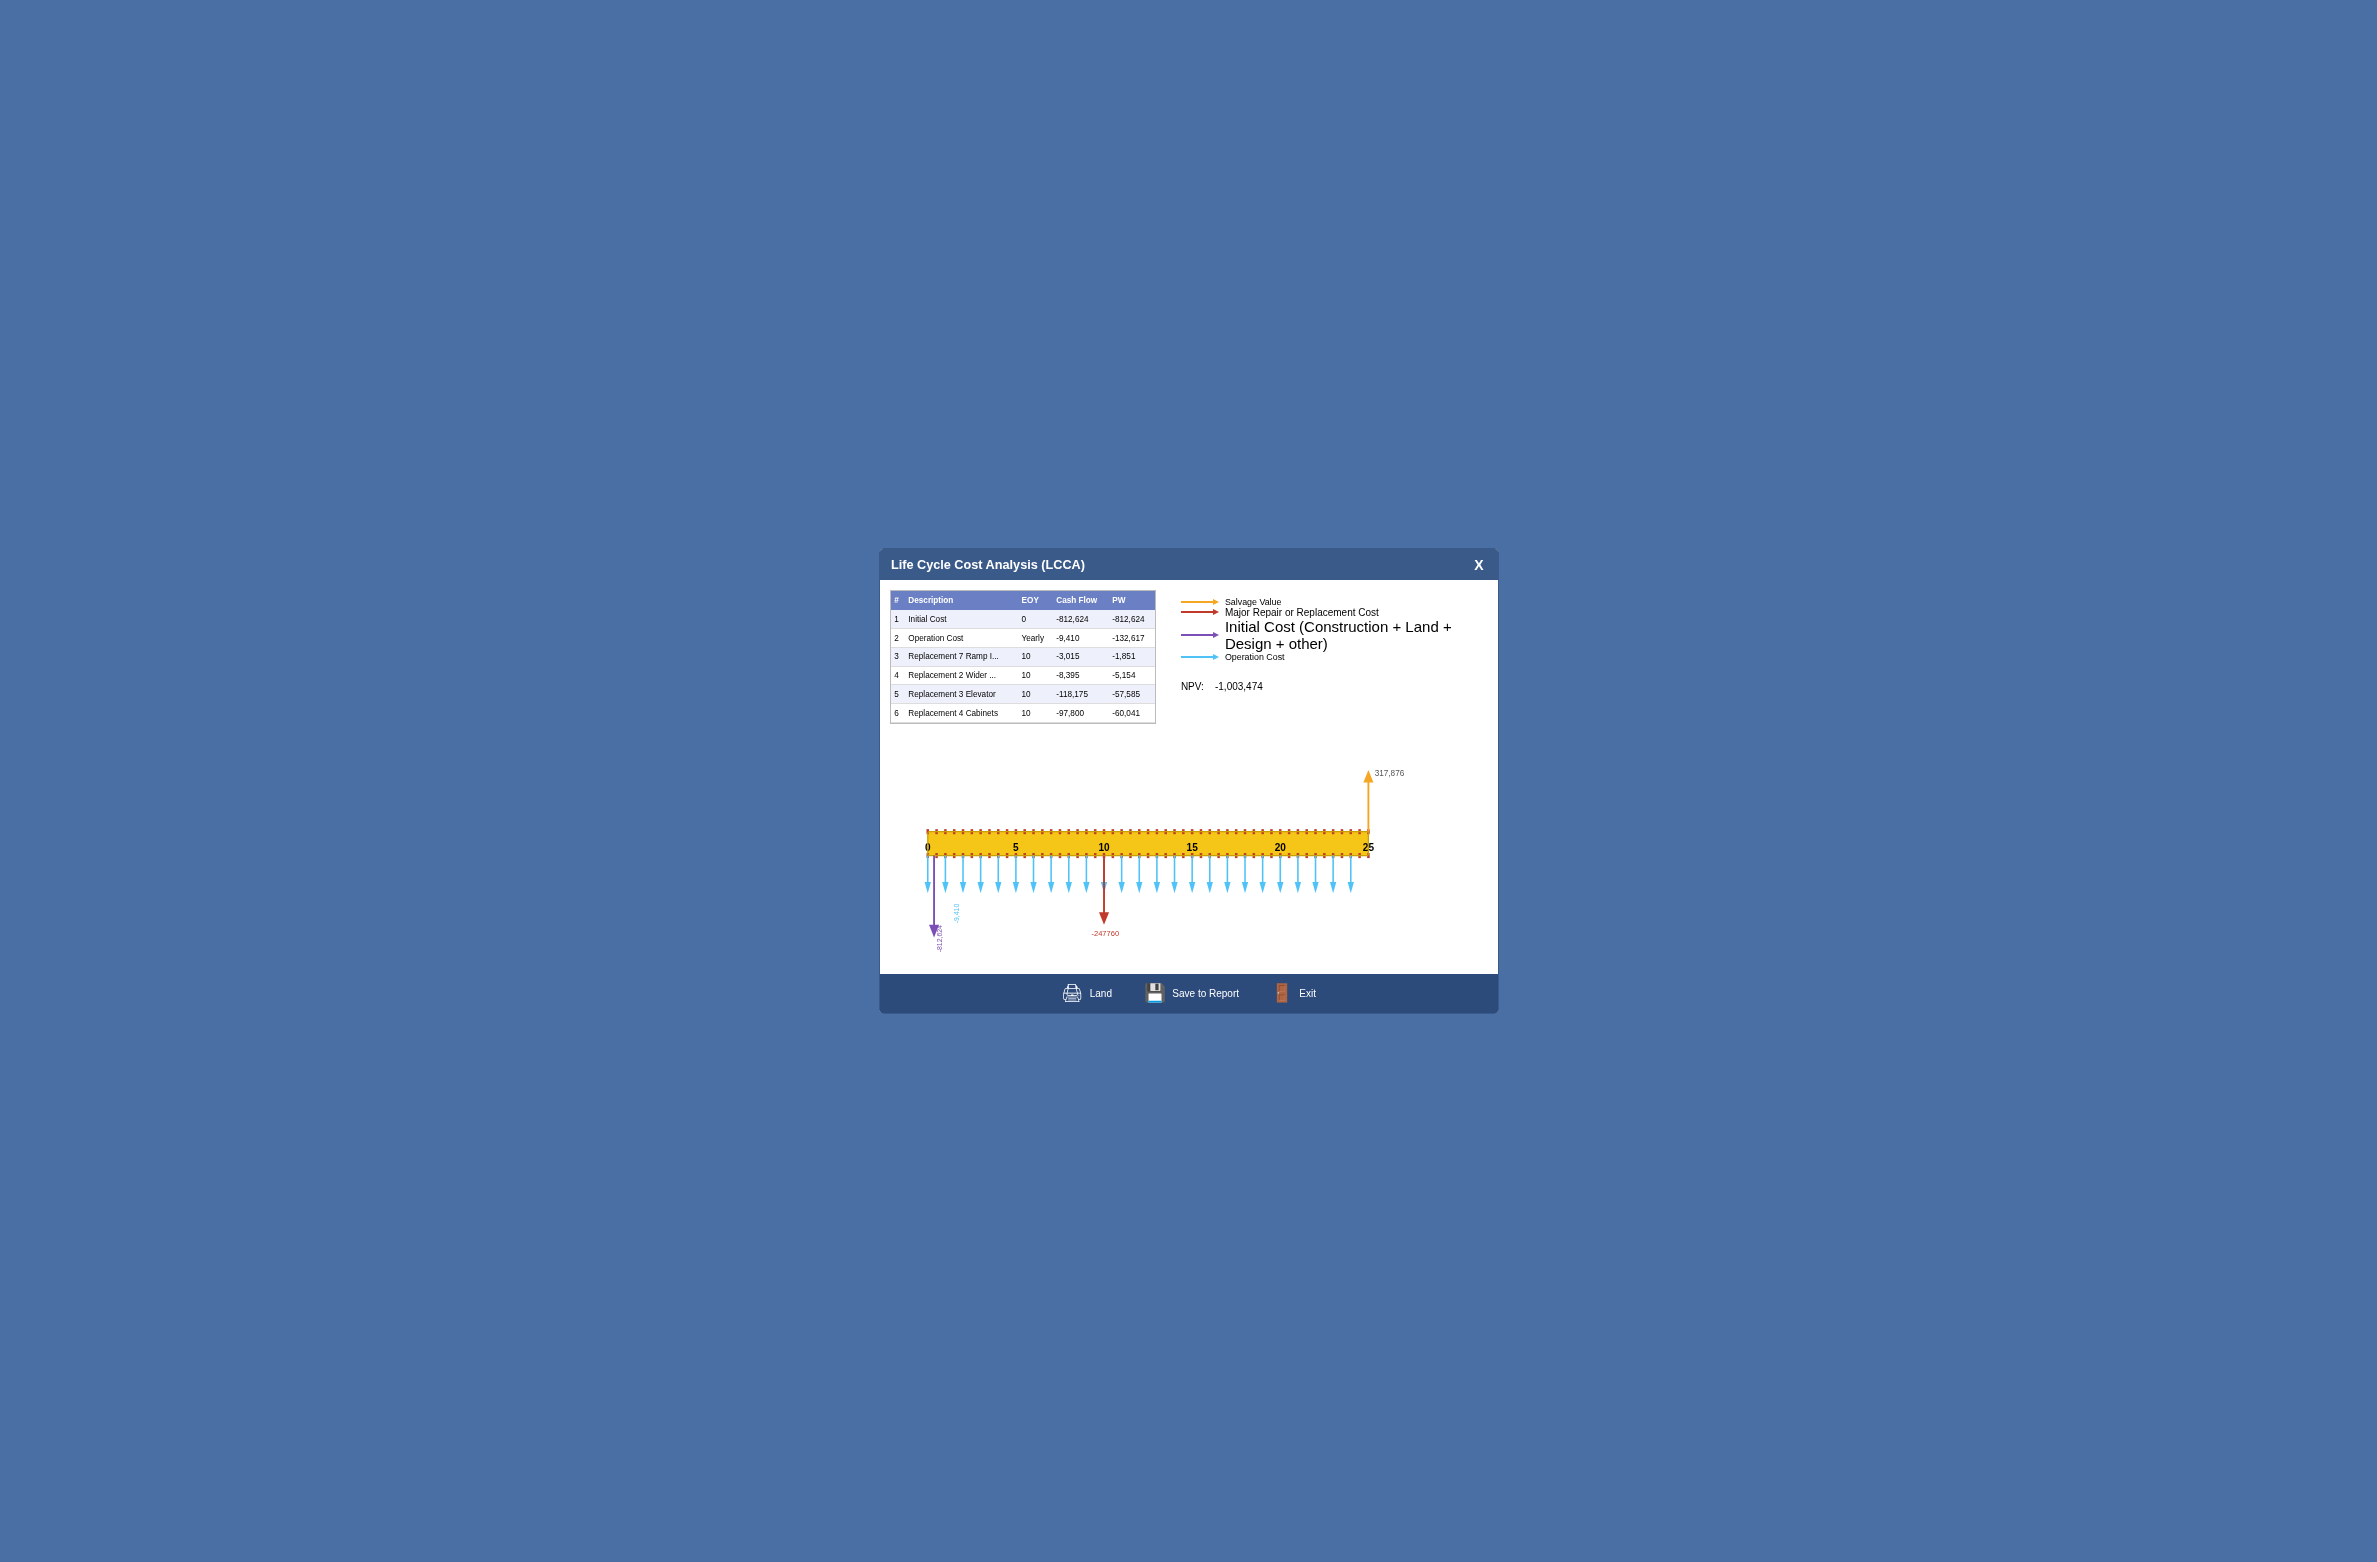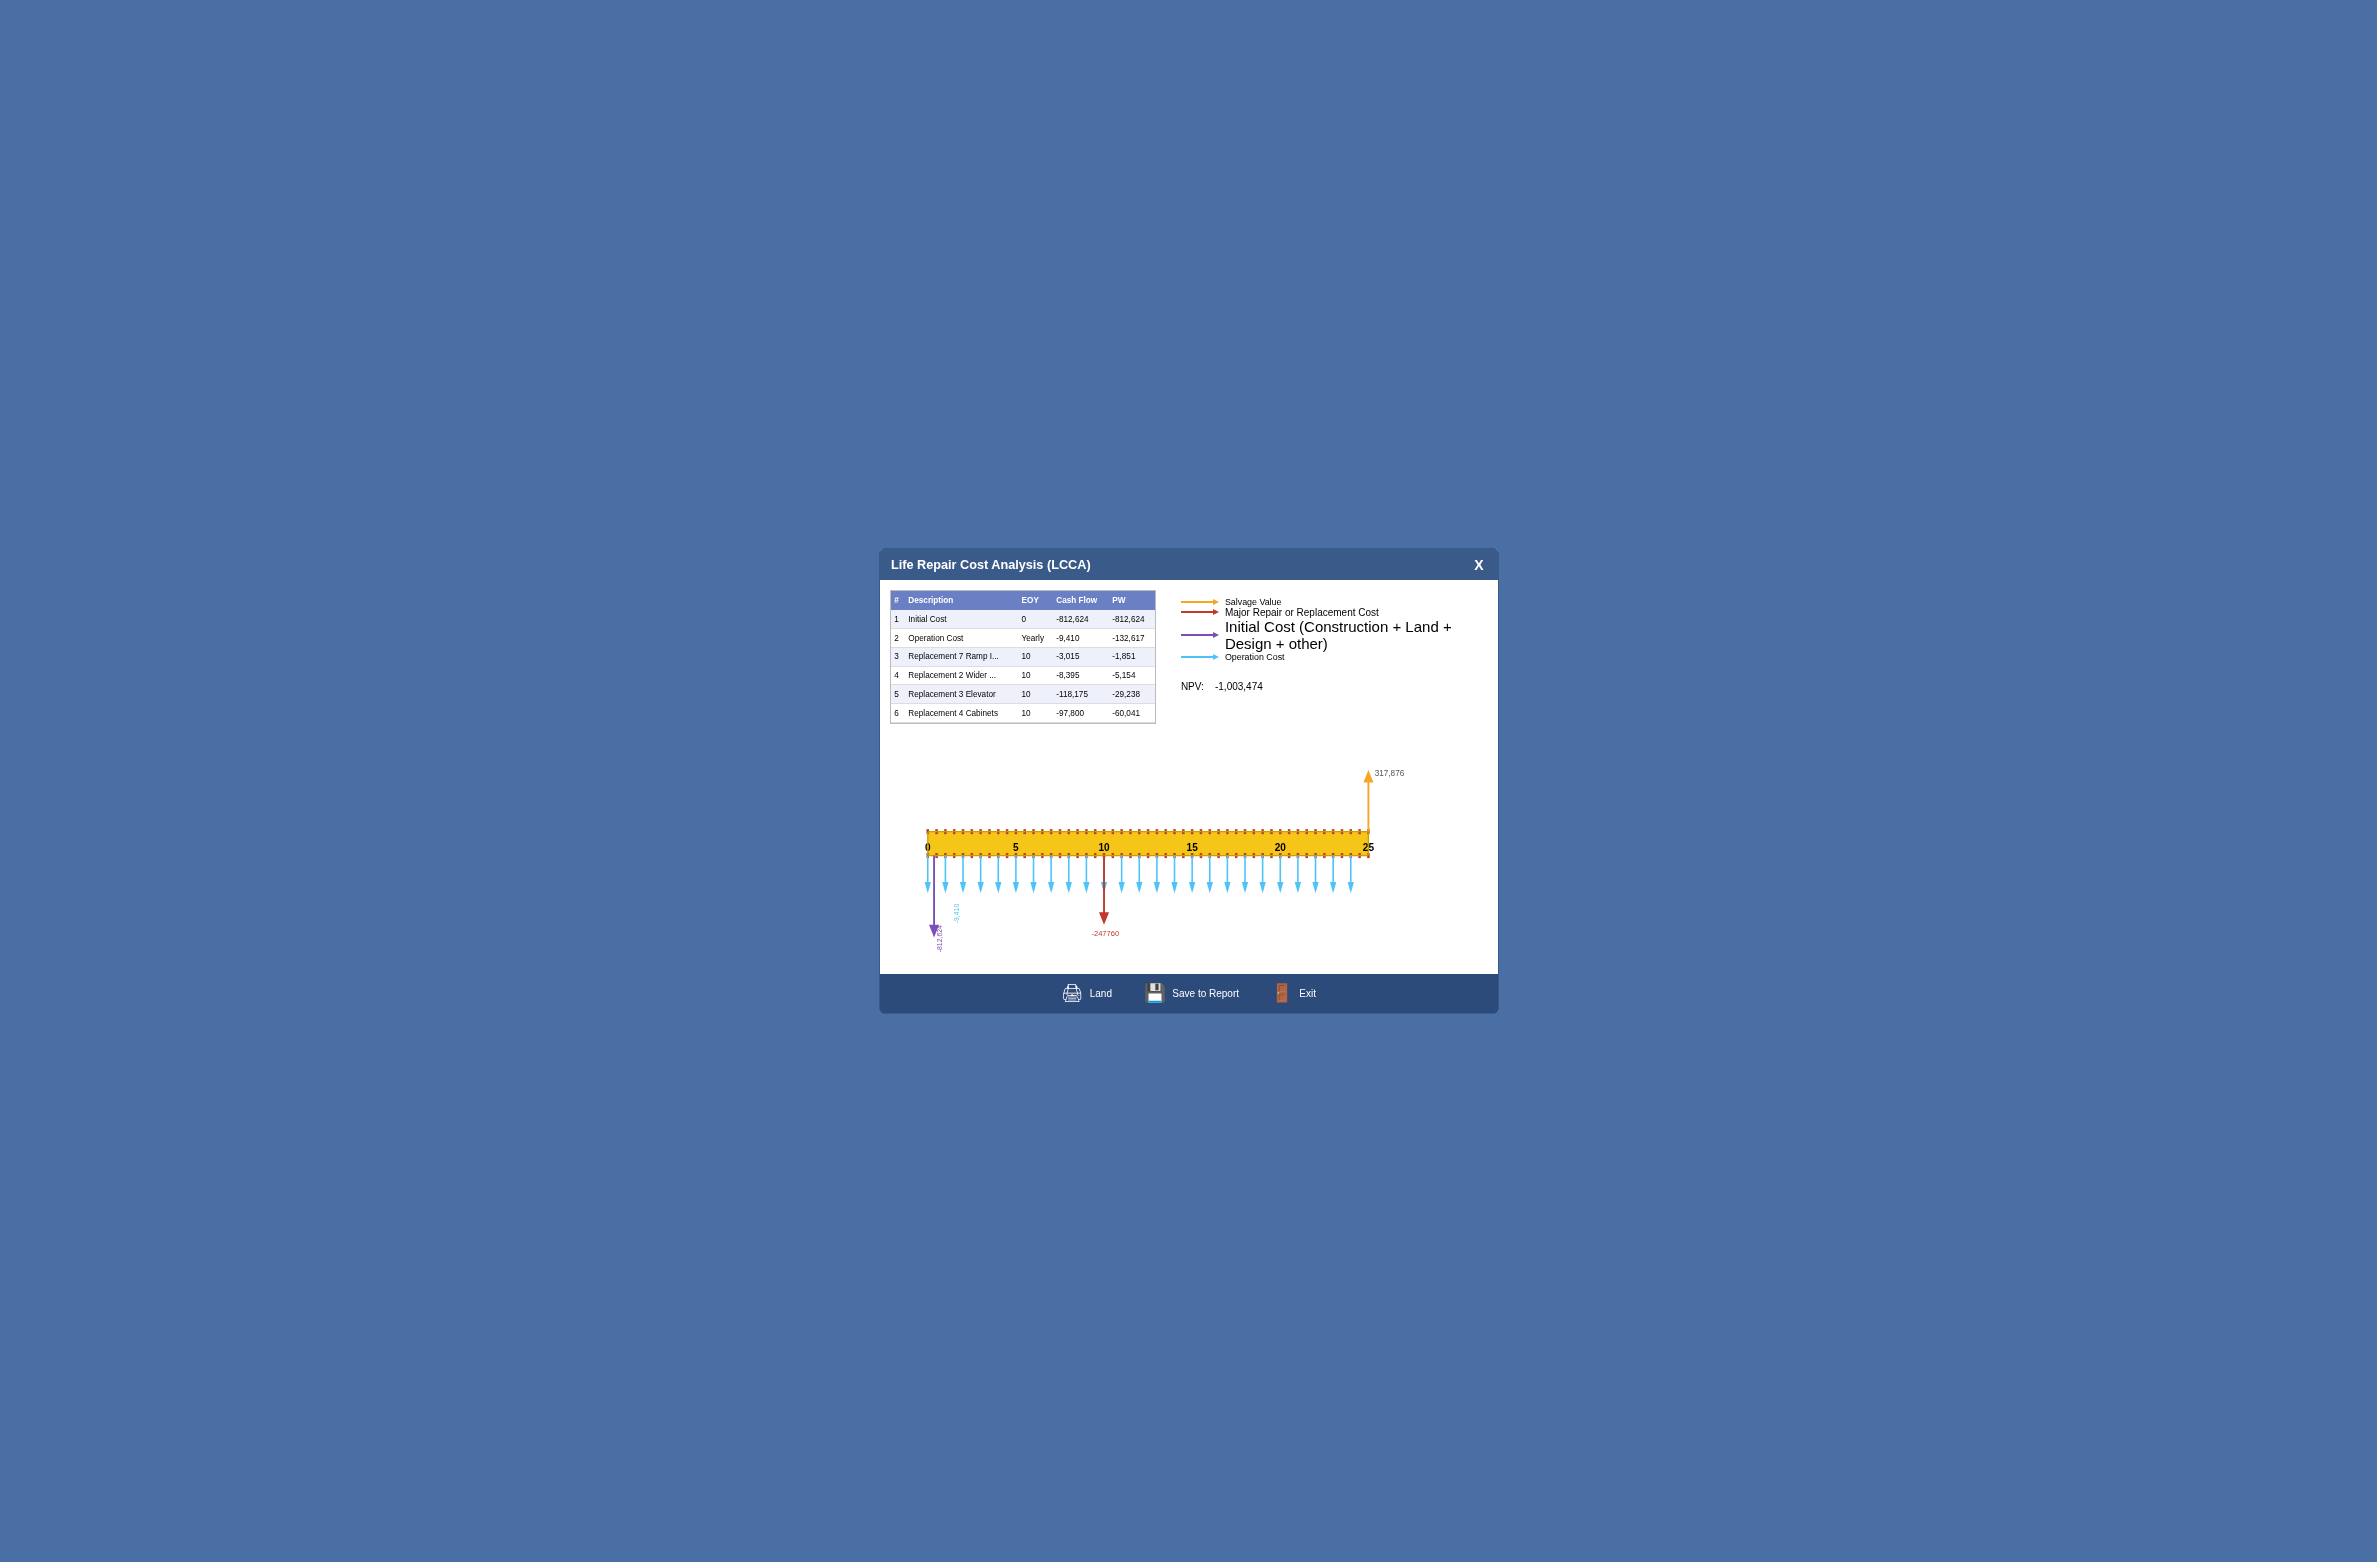--- a/index.html
+++ b/index.html
@@ -147,21 +147,21 @@
       font-size: 17.7px;
       color: #fff;
     }
   </style>
 </head>
 <body>
 
 <div class="dialog">
 
   <div class="title-bar">
-    <span>Life Repair Cost Analysis (LCCA)</span>
+    <span>Life Cycle Cost Analysis (LCCA)</span>
     <button class="close-btn">X</button>
   </div>
 
   <div class="main-content">
 
     <div class="left-panel">
       <div class="table-scroll">
         <table>
           <thead>
             <tr>
@@ -199,21 +199,21 @@
       <td>Replacement 2  Wider ...</td>
       <td>10</td>
       <td>-8,395</td>
       <td>-5,154</td>
     </tr>
               <tr>
       <td>5</td>
       <td>Replacement 3  Elevator</td>
       <td>10</td>
       <td>-118,175</td>
-      <td>-29,238</td>
+      <td>-57,585</td>
     </tr>
               <tr>
       <td>6</td>
       <td>Replacement 4  Cabinets</td>
       <td>10</td>
       <td>-97,800</td>
       <td>-60,041</td>
     </tr>
             </tbody>
         </table>

